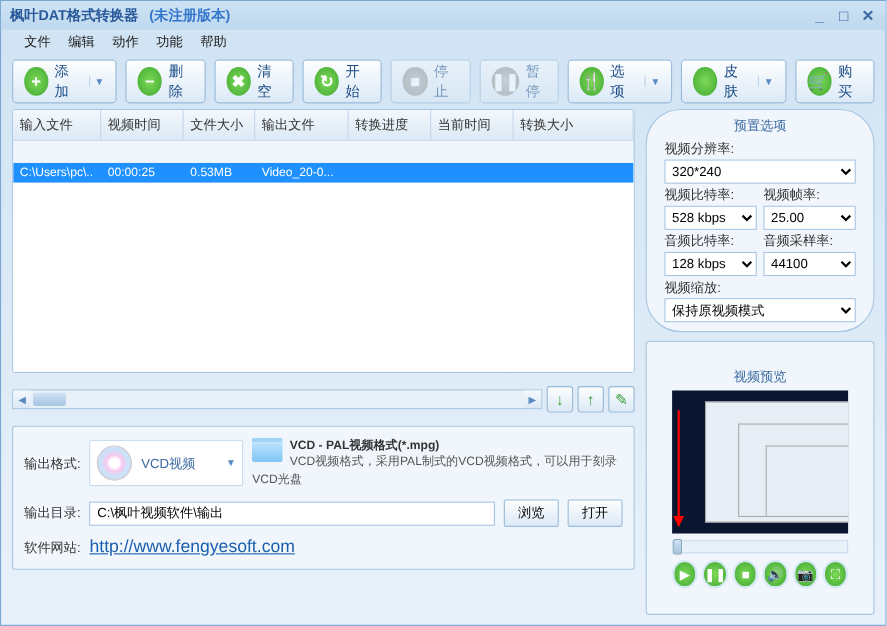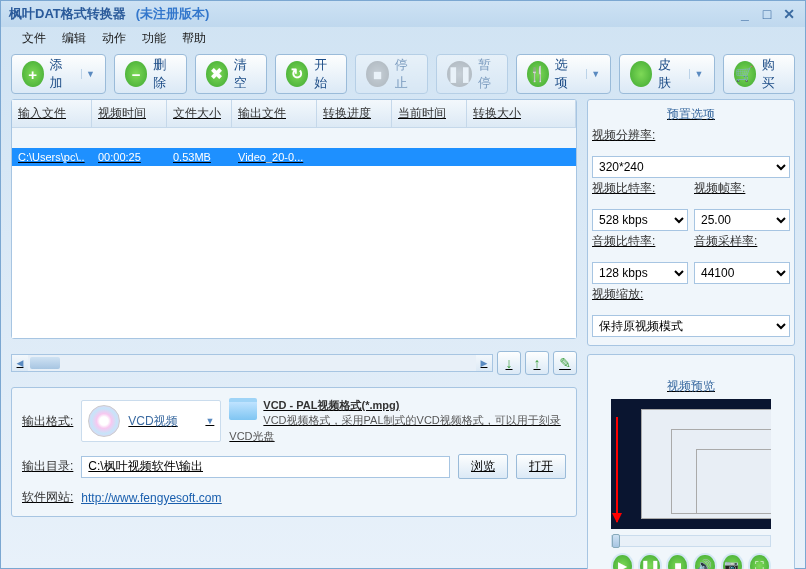--- a/index.html
+++ b/index.html
@@ -11,21 +11,21 @@
 .title-controls span { width: 16px; height: 16px; display: flex; align-items: center; justify-content: center; color: #3a6aa0; font-size: 14px; cursor: pointer; }
 .menubar { height: 22px; display: flex; align-items: center; padding: 0 2px; gap: 4px; font-size: 12px; color: #1a1a1a; margin-left: 13px; }
 .menubar span { padding: 2px 6px; cursor: pointer; }
 .toolbar { height: 50px; display: flex; align-items: center; padding: 0 10px; gap: 8px; }
 .tbtn { height: 40px; background: linear-gradient(#fdfefe, #dbe9f6); border: 1px solid #9abbd9; border-radius: 4px; display: flex; align-items: center; padding: 0 10px; gap: 6px; font-size: 13px; color: #1d4d87; cursor: pointer; }
 .tbtn.disabled { opacity: 0.5; }
 .tbtn .ico { width: 26px; height: 26px; border-radius: 50%; display: flex; align-items: center; justify-content: center; color: #fff; font-size: 15px; font-weight: bold; }
 .ico.green { background: radial-gradient(#7ed957, #3fa832); }
 .ico.grey { background: radial-gradient(#bbb, #888); }
 .dropdown-arrow { width: 16px; border-left: 1px solid #bcd3e8; margin-left: 4px; padding-left: 4px; color: #5a8ac0; font-size: 9px; }
-.content { display: flex; padding: 0 10px 10px; gap: 10px; height: calc(100% - 100px); text-decoration: underline; }
+.content { display: flex; padding: 0 10px 10px; gap: 10px; height: calc(100% - 100px); }
 .left { flex: 1; display: flex; flex-direction: column; gap: 8px; }
 .right { width: 208px; display: flex; flex-direction: column; gap: 8px; }
 .panel { background: #f0f6fb; border: 1px solid #a7c5e2; border-radius: 3px; }
 .filelist { height: 240px; display: flex; flex-direction: column; }
 .table-head { display: flex; background: linear-gradient(#f3f8fc, #dce9f5); font-size: 12px; color: #333; border-bottom: 1px solid #c5d8ea; }
 .th { padding: 5px 6px; border-right: 1px solid #c5d8ea; overflow: hidden; white-space: nowrap; }
 .table-body { flex: 1; background: #fff; overflow: hidden; margin-top: 20px; }
 .tr { display: flex; background: #1e90ff; color: #fff; font-size: 11px; }
 .td { padding: 3px 6px; overflow: hidden; white-space: nowrap; }
 .c1 { width: 80px; } .c2 { width: 75px; } .c3 { width: 65px; } .c4 { width: 85px; } .c5 { width: 75px; } .c6 { width: 75px; } .c7 { flex: 1; }
@@ -38,26 +38,26 @@
 .formrow { display: flex; align-items: center; gap: 8px; }
 .label { color: #333; }
 .format-box { flex: 1; display: flex; align-items: center; gap: 8px; border: 1px solid #cadced; background: #fff; padding: 4px 6px; border-radius: 2px; }
 .cd-icon { width: 32px; height: 32px; border-radius: 50%; background: radial-gradient(circle, #fff 20%, #f7c8f0 35%, #c6e5f9 60%, #e5d0f5 80%); border: 1px solid #ccc; }
 .format-name { color: #3a6aa0; font-size: 12px; }
 .desc-box { flex: 1; font-size: 11px; color: #555; line-height: 1.4; }
 .desc-box b { color: #333; }
 .folder-ico { width: 28px; height: 22px; background: linear-gradient(#bfe3ff, #7fc5f2); border-radius: 2px; border-top: 4px solid #9fd4f7; }
 .input-text { flex: 1; border: 1px solid #a7c5e2; background: #fff; padding: 3px 6px; font-size: 12px; }
 .btn { padding: 3px 12px; background: linear-gradient(#fdfefe, #dbe9f6); border: 1px solid #9abbd9; border-radius: 2px; font-size: 12px; cursor: pointer; }
-.link { color: #1a5fae; text-decoration: underline; font-size: 12px; }
-.preset-panel { padding: 6px 4px; }
+.link { color: #1a5fae; text-decoration: underline; font-size: 16px; }
+.preset-panel { padding: 6px 16px; border-radius: 32px; }
 .panel-title { text-align: center; color: #3a6aa0; font-size: 12px; margin-bottom: 4px; }
 .preset-row { margin-bottom: 2px; }
 .preset-label { font-size: 12px; color: #333; display: block; margin-bottom: 1px; }
-.select { width: 100%; border: 1px solid #a7c5e2; background: #fff; font-size: 12px; padding: 2px; height: 22px; margin-top: 11px; }
+.select { width: 100%; border: 1px solid #a7c5e2; background: #fff; font-size: 12px; padding: 2px; height: 22px; }
 .preset-grid { display: flex; gap: 6px; justify-content: center; }
 .preset-grid > div { flex: 1; }
 .preview-panel { padding: 23px; }
 .preview-img { width: 100%; height: 130px; background: #0a1530; position: relative; overflow: hidden; }
 .preview-img .win { position: absolute; background: #e8eef5; border: 1px solid #aaa; }
 .red-arrow { position: absolute; left: 5px; top: 18px; width: 2px; height: 105px; background: red; }
 .red-arrow::after { content: ""; position: absolute; bottom: -6px; left: -4px; border: 5px solid transparent; border-top: 10px solid red; }
 .slider { width: 100%; height: 12px; background: #e8f0f8; border: 1px solid #cadced; margin-top: 6px; position: relative; }
 .slider .knob { position: absolute; left: 0; top: -2px; width: 8px; height: 14px; background: linear-gradient(#cfe2f3, #a7c5e2); border: 1px solid #8ab; border-radius: 2px; }
 .preview-controls { display: flex; gap: 4px; margin-top: 6px; justify-content: center; }

